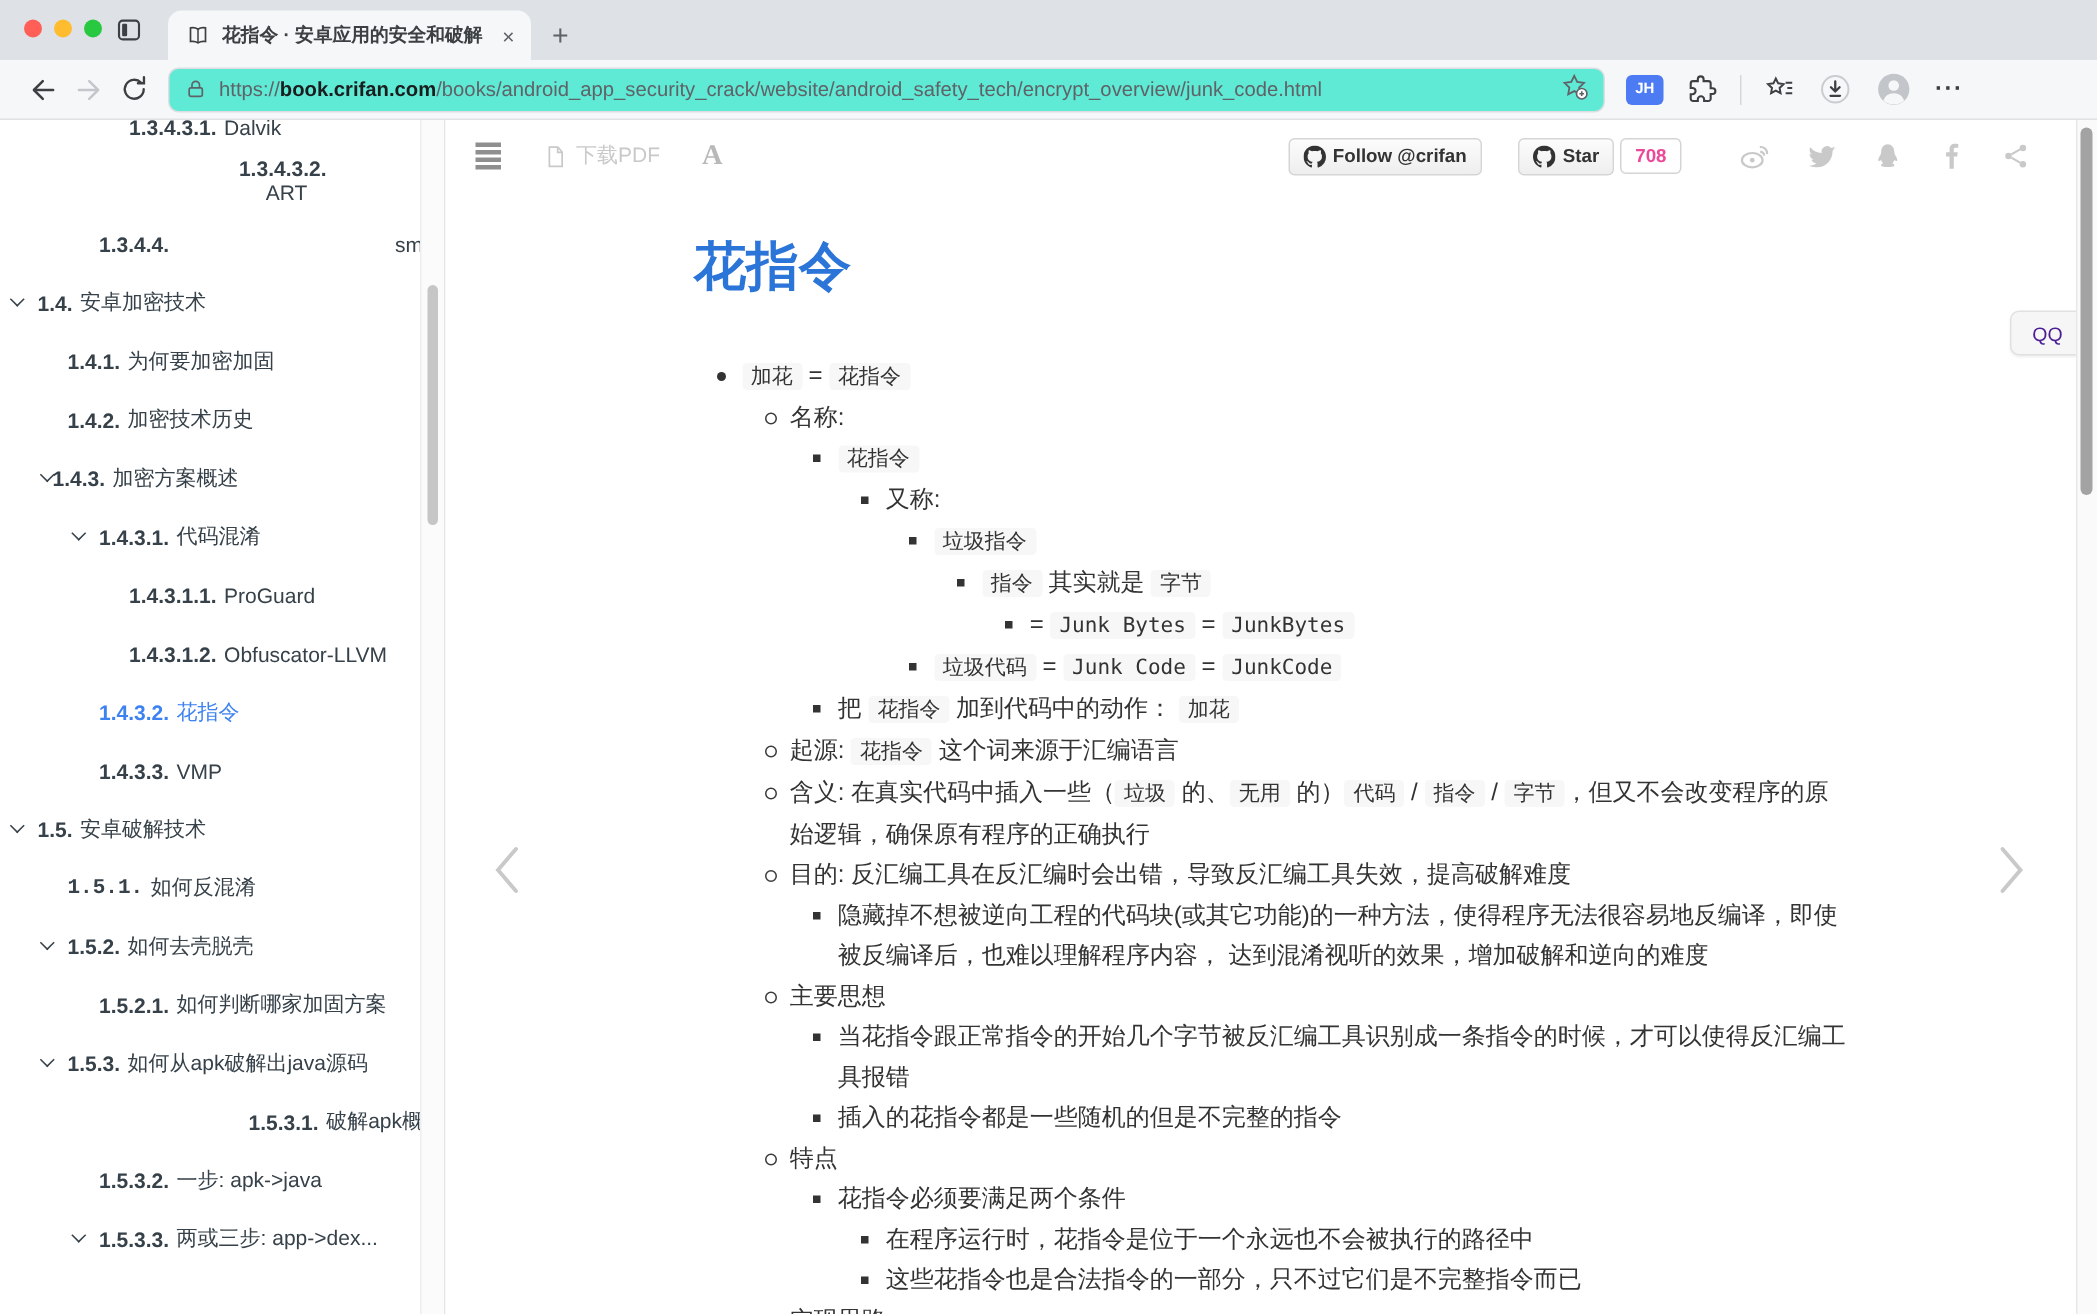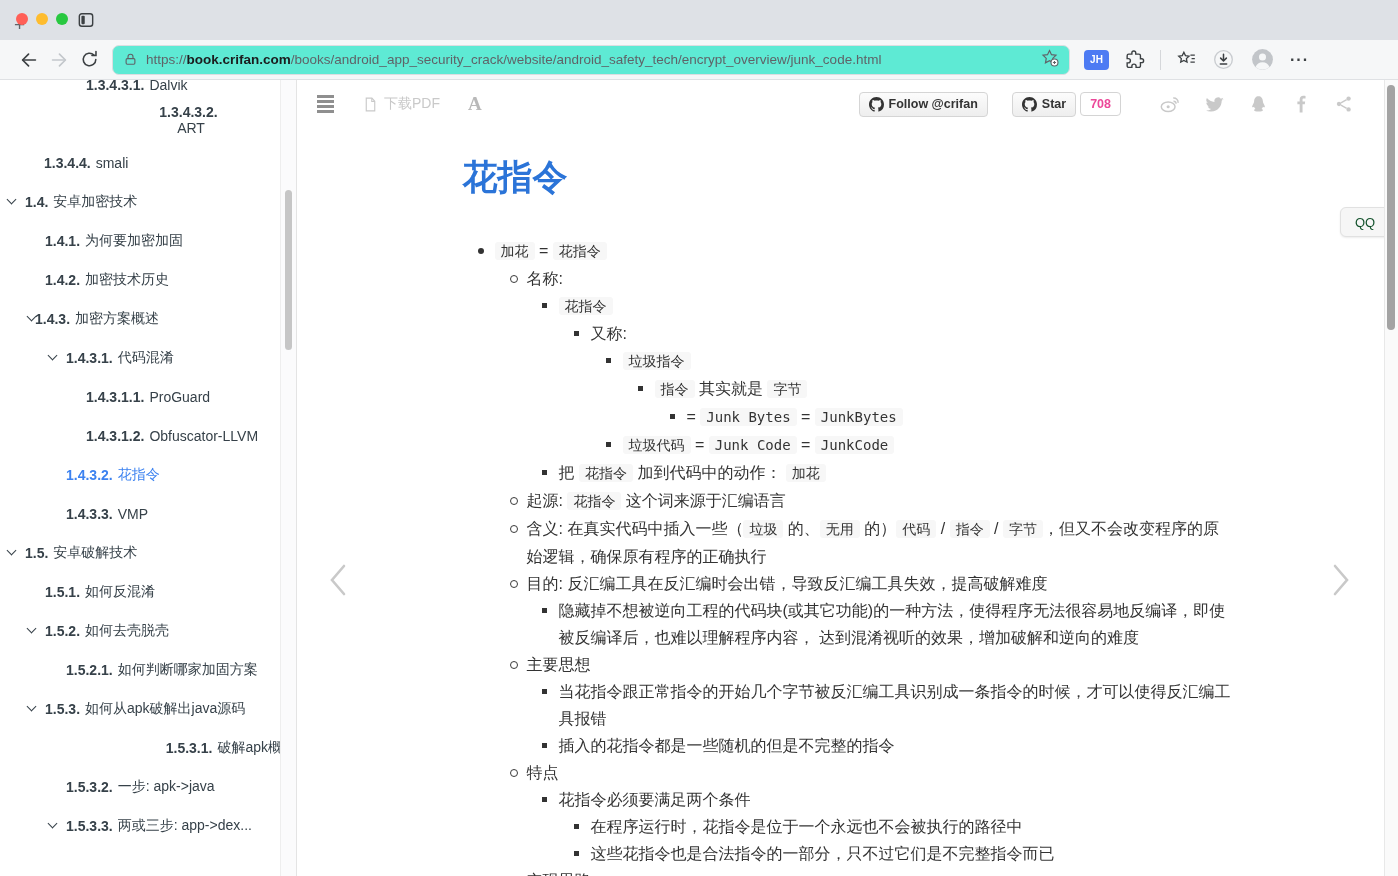--- a/index.html
+++ b/index.html
@@ -72,40 +72,50 @@
   li.m-circle::before { width:6px; height:6px; background:#fff; border:1.2px solid #3a3a3a; border-radius:50%; top:10px; }
   li.m-square::before { width:5px; height:5px; background:#333; top:11px; }
   .code { background:#f7f7f7; border-radius:3px; padding:1px 6px;
           font-family:"DejaVu Sans Mono","Liberation Mono",monospace; font-size:14px; color:#333; }
 
   .nav-chev { position:absolute; top:480px; }
   .nav-chev.left { left:30px; }
   .nav-chev.right { right:46px; }
   .qq-btn { position:absolute; right:8px; top:127px; width:50px; height:30px; background:#f6f6f6;
             border:1px solid #e1e1e1; border-radius:6px; box-shadow:0 1px 2px rgba(0,0,0,.08);
-            display:flex; align-items:center; justify-content:center; font-size:13px; color:#14532d;margin-left:18px; }
+            display:flex; align-items:center; justify-content:center; font-size:13px; color:#4c1d95;margin-left:18px; }
   .main-scroll { position:absolute; right:0; top:0; bottom:0; width:14px; background:#fafafa; border-left:1px solid #e8e8e8; }
   .main-thumb { position:absolute; right:3px; top:5px; width:8px; height:245px; background:#a3a3a3; border-radius:4px; }
 </style>
 </head>
 <body>
 
 <div class="chrome">
   <div class="tabstrip">
     <div class="traffic">
       <span class="tl" style="background:#ff5f57"></span>
       <span class="tl" style="background:#febc2e"></span>
       <span class="tl" style="background:#28c840"></span>
     </div>
     <span class="tab-overview">
       <svg width="20" height="20" viewBox="0 0 24 24">
           <rect x="4" y="4.5" width="16" height="15" rx="3" fill="none" stroke="#3c4043" stroke-width="1.7"></rect>
           <rect x="6.5" y="7" width="4" height="10" rx="1" fill="#3c4043"></rect>
         </svg>
     </span>
+    <div class="tab">
+      <span style="display:flex">
+        <svg width="16" height="16" viewBox="0 0 24 24">
+            <path d="M12 5.2C10 3.8 7.4 3.4 4.5 3.9v13.6c2.9-.5 5.5 0 7.5 1.4 2-1.4 4.6-1.9 7.5-1.4V3.9c-2.9-.5-5.5-.1-7.5 1.3z" fill="none" stroke="#3c4043" stroke-width="1.7"></path>
+            <line x1="12" y1="5.4" x2="12" y2="18.6" stroke="#3c4043" stroke-width="1.5"></line>
+          </svg>
+      </span>
+      <span class="tab-title">花指令 · 安卓应用的安全和破解</span>
+      <span class="tab-close">×</span>
+    </div>
     <span class="newtab">+</span>
   </div>
 
   <div class="navbar">
     <span class="navbtn">
       <svg width="22" height="22" viewBox="0 0 24 24" fill="none" stroke="#3c4043" stroke-width="1.8" stroke-linecap="round" stroke-linejoin="round">
           <path d="M19 12H5.5"></path>
           <path d="M11.5 5.5 5 12l6.5 6.5"></path>
         </svg>
     </span>
@@ -174,21 +184,21 @@
   <div class="sidebar">
     <div class="sb-list" id="sb-list">
         <div class="sb-item" style="padding-left: 86px;">
           <span class="sb-num">1.3.4.3.1.</span>
           <span class="sb-label">Dalvik</span>
         </div>
         <div class="sb-item" style="padding-left: 86px; flex-direction: column;">
           <span class="sb-num">1.3.4.3.2.</span>
           <span class="sb-label">ART</span>
         </div>
-        <div class="sb-item" style="padding-left: 44px;">
+        <div class="sb-item" style="padding-left: 66px; justify-content: space-between;">
           <span class="sb-num">1.3.4.4.</span>
           <span class="sb-label">smali</span>
         </div>
         <div class="sb-item" style="padding-left: 25px;">
           <span class="chev down" style="left: 8px;"></span>
           <span class="sb-num">1.4.</span>
           <span class="sb-label">安卓加密技术</span>
         </div>
         <div class="sb-item" style="padding-left: 45px;">
           <span class="sb-num">1.4.1.</span>
@@ -222,21 +232,21 @@
         </div>
         <div class="sb-item" style="padding-left: 66px;">
           <span class="sb-num">1.4.3.3.</span>
           <span class="sb-label">VMP</span>
         </div>
         <div class="sb-item" style="padding-left: 25px;">
           <span class="chev down" style="left: 8px;"></span>
           <span class="sb-num">1.5.</span>
           <span class="sb-label">安卓破解技术</span>
         </div>
-        <div class="sb-item" style="padding-left: 45px;">
+        <div class="sb-item" style="padding-left: 45px; font-family: Liberation Mono, monospace;">
           <span class="sb-num">1.5.1.</span>
           <span class="sb-label">如何反混淆</span>
         </div>
         <div class="sb-item" style="padding-left: 45px;">
           <span class="chev down" style="left: 28px;"></span>
           <span class="sb-num">1.5.2.</span>
           <span class="sb-label">如何去壳脱壳</span>
         </div>
         <div class="sb-item" style="padding-left: 66px;">
           <span class="sb-num">1.5.2.1.</span>

